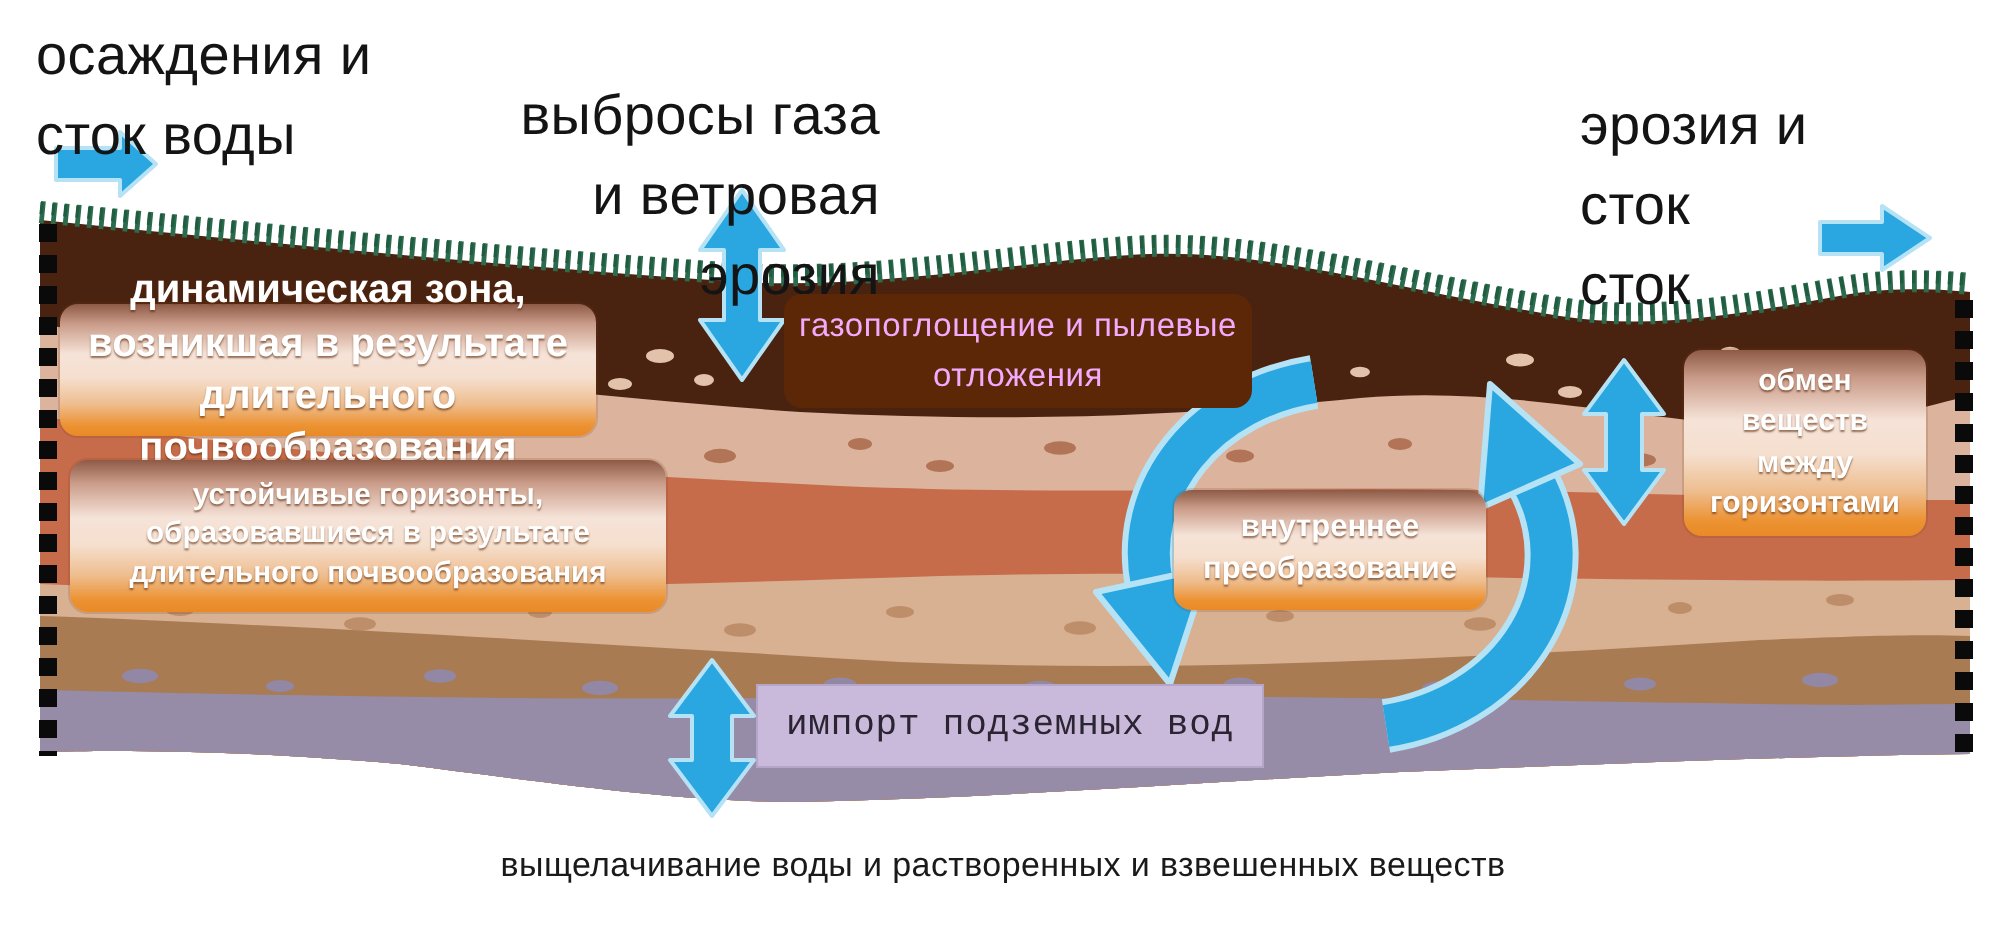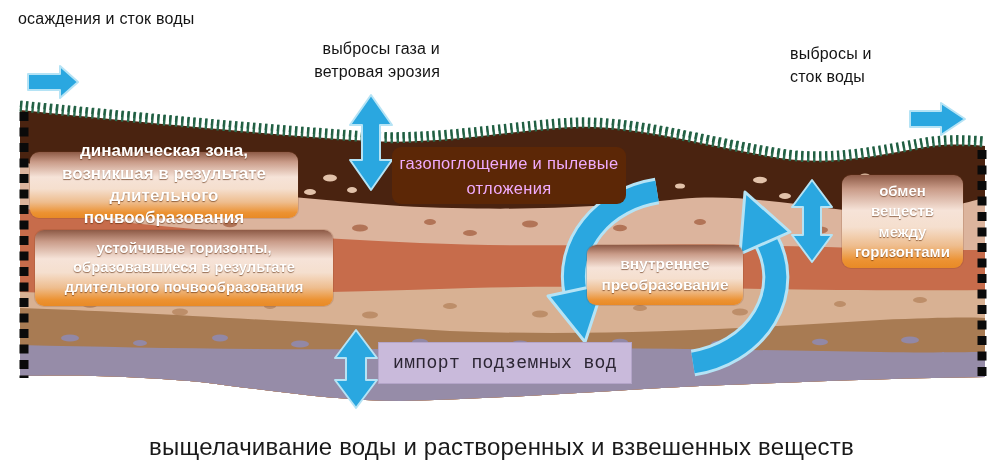--- a/index.html
+++ b/index.html
@@ -2,53 +2,53 @@
 <html><head>
 <meta charset="utf-8">
 <style>
   html,body{margin:0;padding:0;background:#ffffff;}
   #stage{
     position:relative;width:1003px;height:470px;background:#ffffff;
     font-family:"Liberation Sans","DejaVu Sans",sans-serif;overflow:hidden;
   }
   #profile-svg{position:absolute;left:0;top:0;}
   .lbl{
-    position:absolute;color:#141414;font-size:16px;line-height:1.42;
+    position:absolute;color:#141414;font-size:28px;line-height:1.42;
     font-weight:400;letter-spacing:.2px;
   }
   .soilbox{
     position:absolute;display:flex;align-items:center;justify-content:center;
     text-align:center;color:#ffffff;font-weight:bold;
     background:linear-gradient(180deg,#8d5a46 0%,#c99b88 15%,#f6e3d8 38%,#f5dfce 56%,#eebd8e 76%,#ec9232 92%,#e88a26 100%);
     border-radius:9px;text-shadow:0 1px 1px rgba(96,44,12,.65);
     box-shadow:0 0 0 1px rgba(120,60,25,.18);
   }
   .soilbox .inner{padding:4px 8px;width:100%;}
-  #box-dynamic-zone{left:30px;top:152px;width:268px;height:66px;font-size:17px;line-height:1.32;}
+  #box-dynamic-zone{left:30px;top:152px;width:268px;height:66px;font-size:20px;line-height:1.32;}
   #box-stable-horizons{left:35px;top:230px;width:298px;height:76px;font-size:14.8px;line-height:1.32;}
   #box-internal{left:587px;top:245px;width:156px;height:60px;font-size:15.5px;line-height:1.35;}
   #box-exchange{left:842px;top:175px;width:121px;height:93px;font-size:15px;line-height:1.35;}
   #box-gas{
     position:absolute;left:392px;top:147px;width:234px;height:57px;
     display:flex;align-items:center;justify-content:center;text-align:center;
     background:#5c2706;border-radius:9px;color:#f0abfc;font-size:16.5px;
     line-height:1.5;font-weight:400;letter-spacing:.3px;
   }
   #box-groundwater{
     position:absolute;left:378px;top:342px;width:252px;height:40px;
     display:flex;align-items:center;justify-content:center;text-align:center;
     background:#c9badb;border:1px solid #b4a5c9;color:#2b2533;
     font-size:18px;font-weight:400;letter-spacing:.4px;font-family:Liberation Mono, monospace;
   }
   #lbl-precip{left:18px;top:8px;width:205px;}
   #lbl-gas{left:258px;top:38px;width:182px;text-align:right;}
   #lbl-erosion{left:790px;top:43px;width:118px;}
   #caption-leaching{
-    position:absolute;left:0;top:433px;width:1003px;text-align:center;
-    color:#1a1a1a;font-size:24px;font-weight:400;letter-spacing:.2px;
+    position:absolute;left:0;top:423px;width:1003px;text-align:center;
+    color:#1a1a1a;font-size:17px;font-weight:400;letter-spacing:.2px;
   }
 </style>
 </head>
 <body>
 
 <div id="stage">
 
   <svg id="profile-svg" width="1003" height="470" viewBox="0 0 1003 470">
     <defs>
       <clipPath id="profileClip">
@@ -163,21 +163,21 @@
       <path d="M 693,363 A 101 87 0 0 0 766,240" stroke="#B5E3F5" stroke-width="27"></path>
       <path d="M 657,191 A 101 87 0 0 0 576,292" stroke="#2AA7E0" stroke-width="21"></path>
       <path d="M 693,363 A 101 87 0 0 0 766,240" stroke="#2AA7E0" stroke-width="21"></path>
       <polygon points="604,284 548,296 585,342" fill="#2AA7E0" stroke="#B5E3F5" stroke-width="3" stroke-linejoin="round"></polygon>
       <polygon points="790,232 740,254 745,192" fill="#2AA7E0" stroke="#B5E3F5" stroke-width="3" stroke-linejoin="round"></polygon>
     </g>
   </svg>
 
   <div class="lbl" id="lbl-precip">осаждения и сток воды</div>
   <div class="lbl" id="lbl-gas">выбросы газа и ветровая эрозия</div>
-  <div class="lbl" id="lbl-erosion">выбросы и сток воды</div>
+  <div class="lbl" id="lbl-erosion">эрозия и сток сток</div>
 
   <div class="soilbox" id="box-dynamic-zone">
     <div class="inner">динамическая зона, возникшая в результате длительного почвообразования</div>
   </div>
   <div class="soilbox" id="box-stable-horizons">
     <div class="inner">устойчивые горизонты, образовавшиеся в результате длительного почвообразования</div>
   </div>
   <div class="soilbox" id="box-internal">
     <div class="inner">внутреннее преобразование</div>
   </div>

